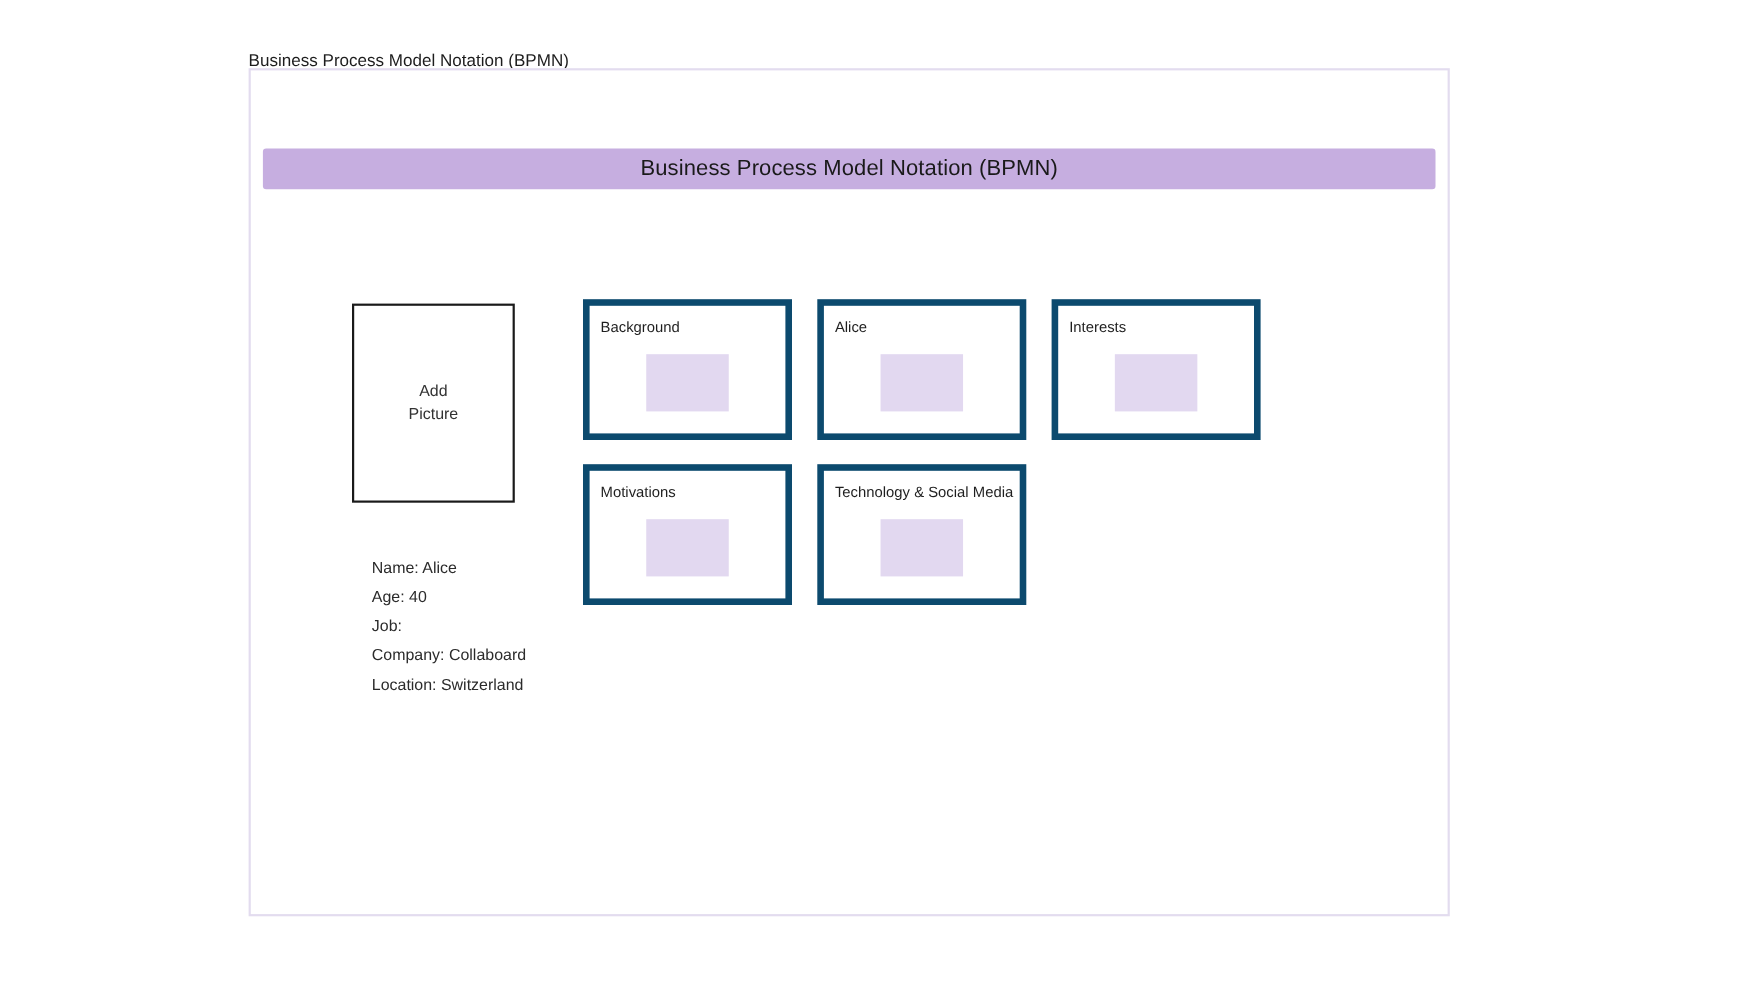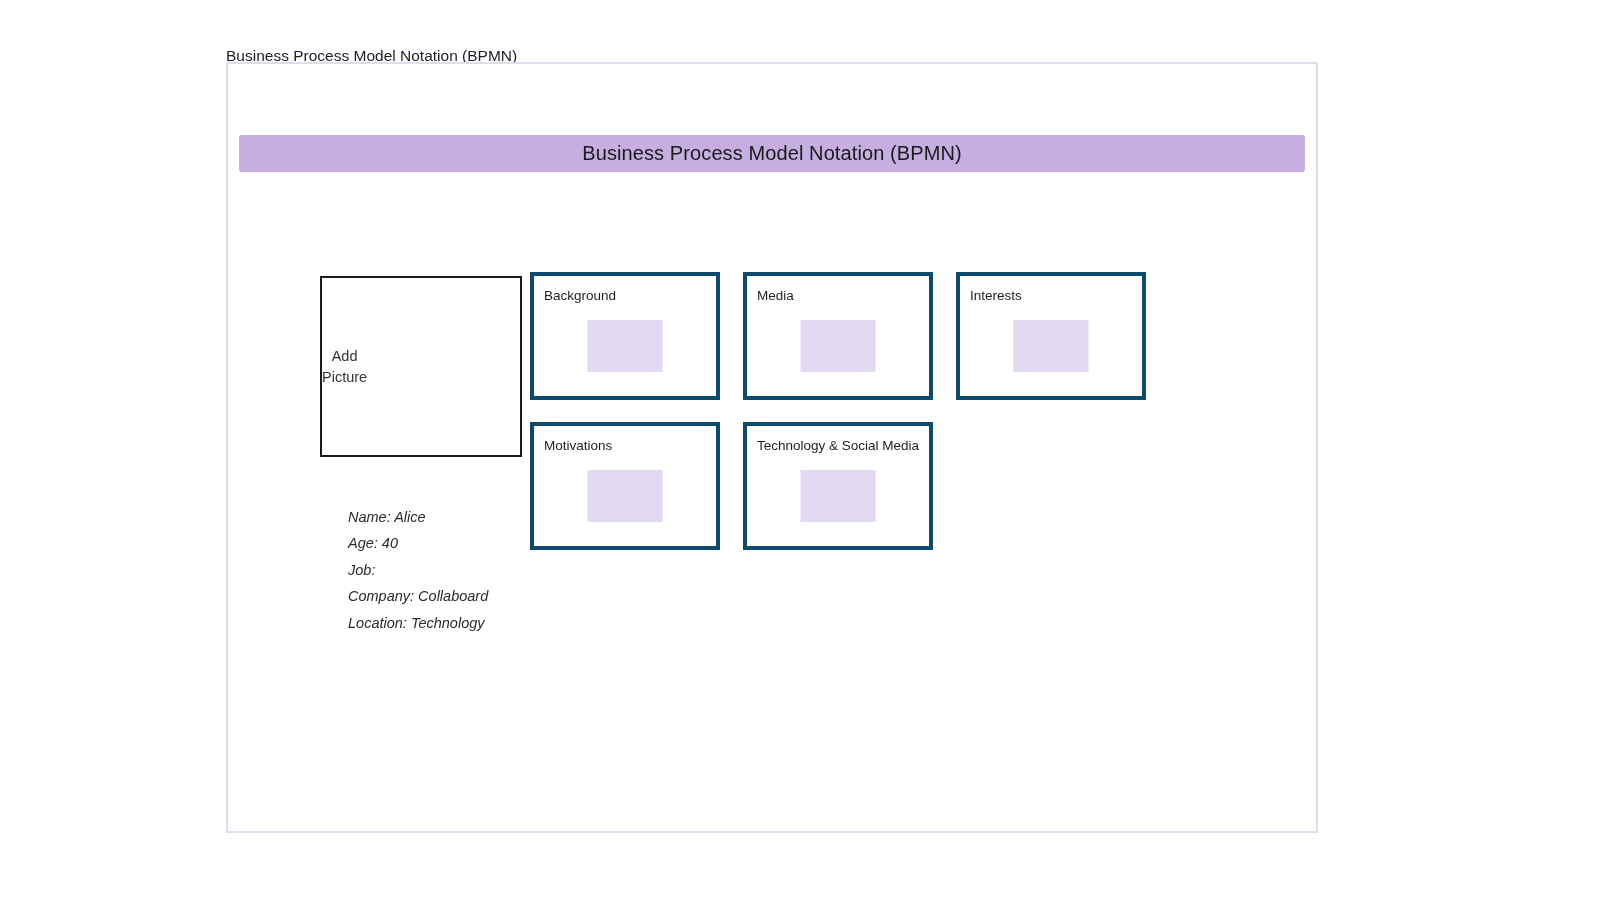--- a/index.html
+++ b/index.html
@@ -58,43 +58,42 @@
     color: #1a1a1a;
     letter-spacing: 0.1px;
     white-space: nowrap;
   }
 
   
   .picture-box {
     position: absolute;
     left: 320px;
     top: 276px;
-    width: 202px;
+    width: 148px;
     height: 181px;
     border: 2px solid #1a1a1a;
     background: #ffffff;
     box-sizing: border-box;
     display: flex;
     align-items: center;
-    justify-content: flex-start;
+    justify-content: center;
   }
   .picture-box-label {
     font-size: 14.5px;
     line-height: 21px;
     color: #333333;
     text-align: center;
     white-space: pre-line;
   }
 
   
   .persona-details {
     position: absolute;
-    left: 348px;
+    left: 338px;
     top: 504px;
-    font-style: italic;
   }
   .persona-line {
     font-size: 14.5px;
     line-height: 26.4px;
     color: #2b2b2b;
     white-space: nowrap;
     min-height: 26.4px;
   }
 
   
@@ -103,21 +102,21 @@
     left: 530px;
     top: 272px;
     display: grid;
     grid-template-columns: repeat(3, 190px);
     grid-template-rows: repeat(3, 128px);
     column-gap: 23px;
     row-gap: 22px;
   }
   .card {
     position: relative;
-    border: 4px solid #0c4a6e;
+    border: 6px solid #0c4a6e;
     background: #ffffff;
     box-sizing: border-box;
   }
   .card-title {
     position: absolute;
     left: 10px;
     top: 11px;
     font-size: 13.5px;
     line-height: 18px;
     color: #1f1f1f;
@@ -147,32 +146,32 @@
 <div class="picture-box">
   <span class="picture-box-label">Add
 Picture</span>
 </div>
 
 <div class="persona-details">
   <div class="persona-line">Name: Alice</div>
   <div class="persona-line">Age: 40</div>
   <div class="persona-line">Job:</div>
   <div class="persona-line">Company: Collaboard</div>
-  <div class="persona-line">Location: Technology</div>
+  <div class="persona-line">Location: Switzerland</div>
 </div>
 
 <div class="card-grid">
 
   <div class="card">
     <span class="card-title">Background</span>
     <div class="card-note"></div>
   </div>
 
   <div class="card">
-    <span class="card-title">Media</span>
+    <span class="card-title">Alice</span>
     <div class="card-note"></div>
   </div>
 
 
 
 
   <div class="card">
     <span class="card-title">Interests</span>
     <div class="card-note"></div>
   </div>

